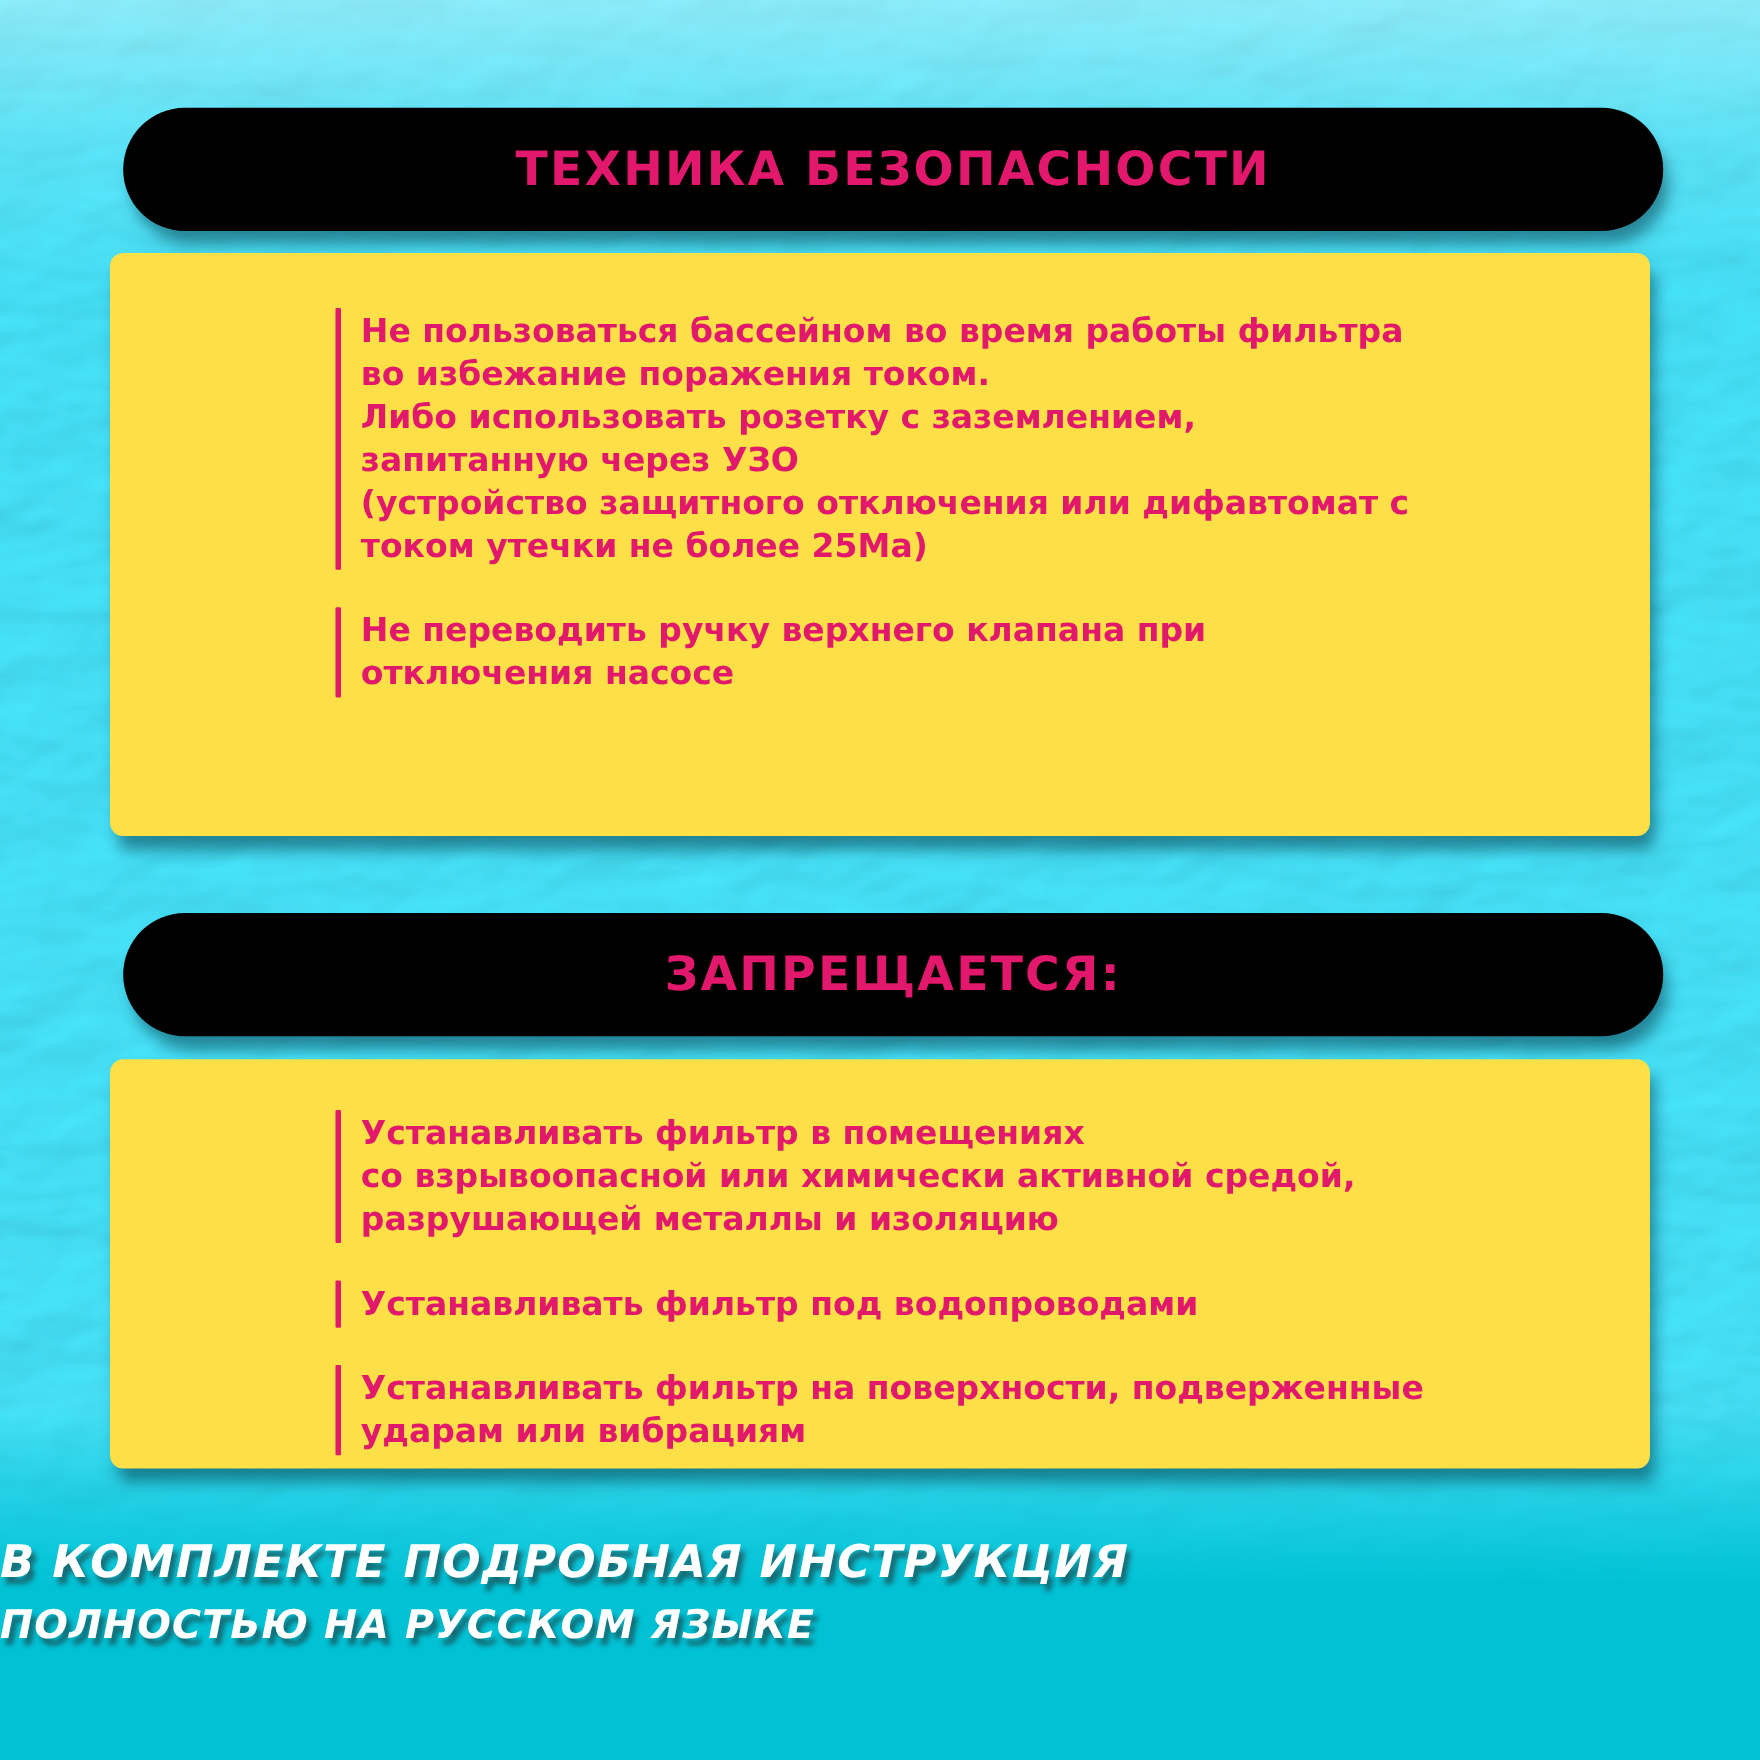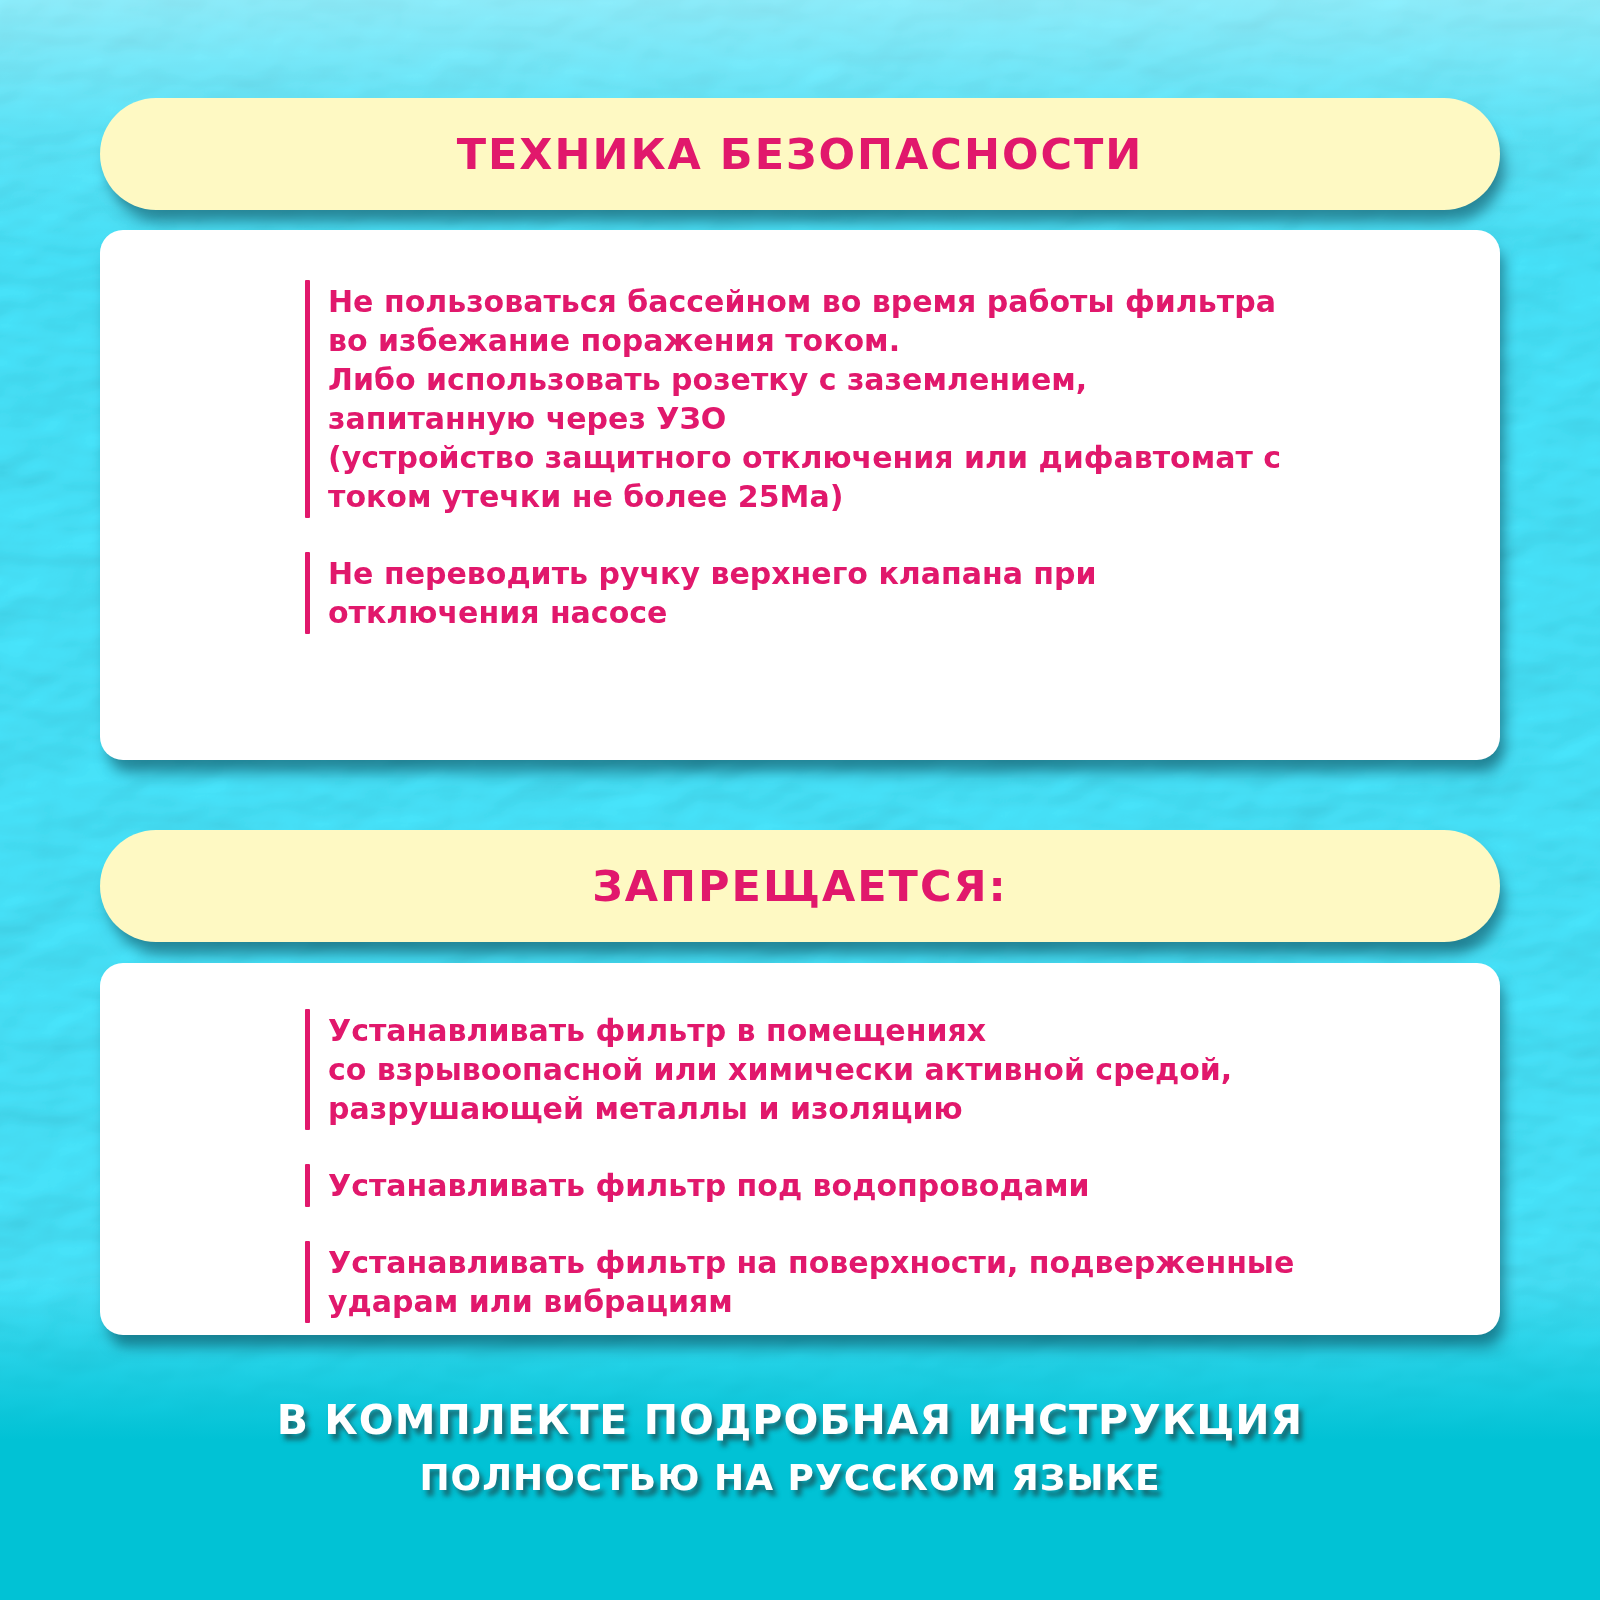--- a/index.html
+++ b/index.html
@@ -15,44 +15,44 @@
     font-family: "DejaVu Sans", "Liberation Sans", sans-serif;
   }
   .water-svg {
     position: absolute;
     left: 0; top: 0;
     width: 1600px; height: 1600px;
     display: block;
   }
   .pill {
     position: absolute;
-    left: 100px;
+    left: 112px;
     width: 1400px;
     height: 112px;
-    background: #fef9c3;
+    background: #000000;
     border-radius: 60px;
     display: flex;
     align-items: center;
     justify-content: center;
     box-shadow: 6px 14px 14px -2px rgba(0, 45, 60, 0.5);
   }
   #banner-top { top: 98px; }
   #banner-forbidden { top: 830px; }
   .pill .pill-title {
     font-size: 43px;
     font-weight: bold;
     letter-spacing: 2px;
     color: #E1186C;
   }
   .card {
     position: absolute;
     left: 100px;
     width: 1400px;
-    background: #ffffff;
-    border-radius: 23px;
+    background: #fde047;
+    border-radius: 12px;
     box-sizing: border-box;
     box-shadow: 6px 14px 14px -2px rgba(0, 45, 60, 0.5);
   }
   #safety-card {
     top: 230px;
     height: 530px;
     padding: 50px 60px 0 205px;
   }
   #forbidden-card {
     top: 963px;
@@ -77,22 +77,22 @@
     font-size: 30px;
     line-height: 39px;
     white-space: pre-line;
     padding: 2px 0;
   }
   #footer {
     position: absolute;
     top: 1395px;
     left: 0;
     width: 1580px;
-    text-align: center;
     color: #ffffff;
+    font-style: italic;
   }
   #footer .footer-line-1 {
     font-size: 41px;
     font-weight: bold;
     letter-spacing: 1px;
     line-height: 50px;
     text-shadow: 4px 6px 5px rgba(35, 35, 35, 0.55);
   }
   #footer .footer-line-2 {
     font-size: 36px;

